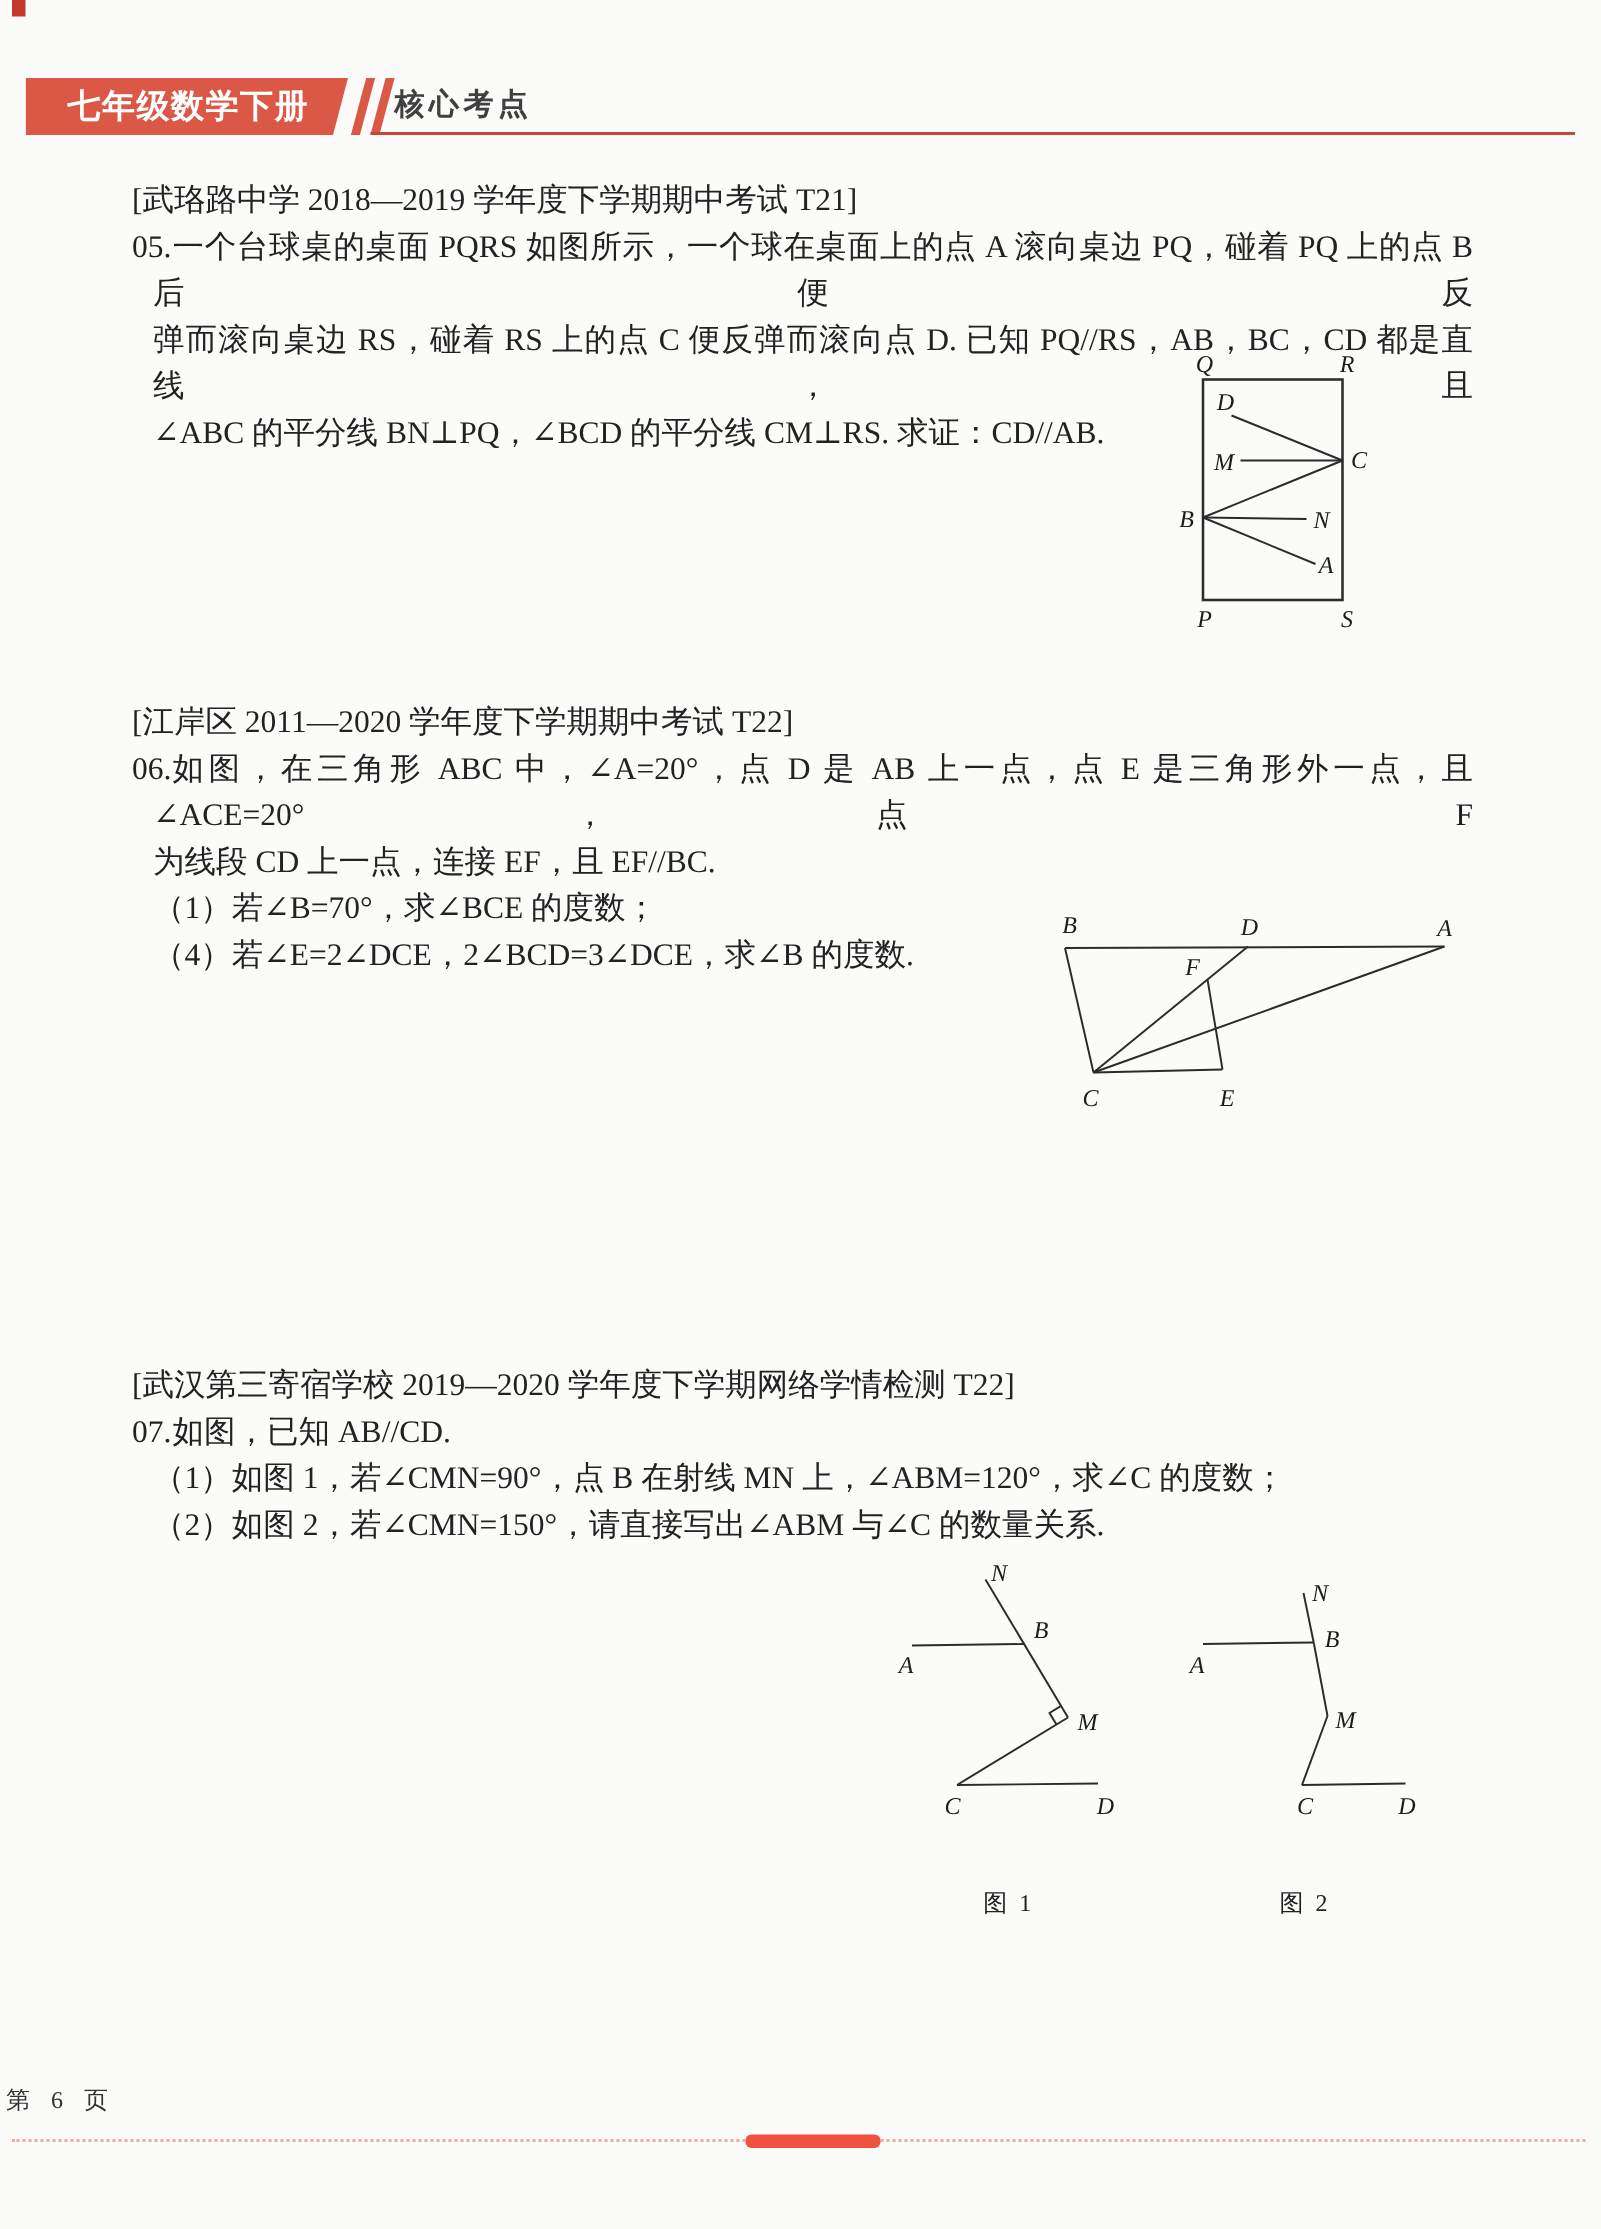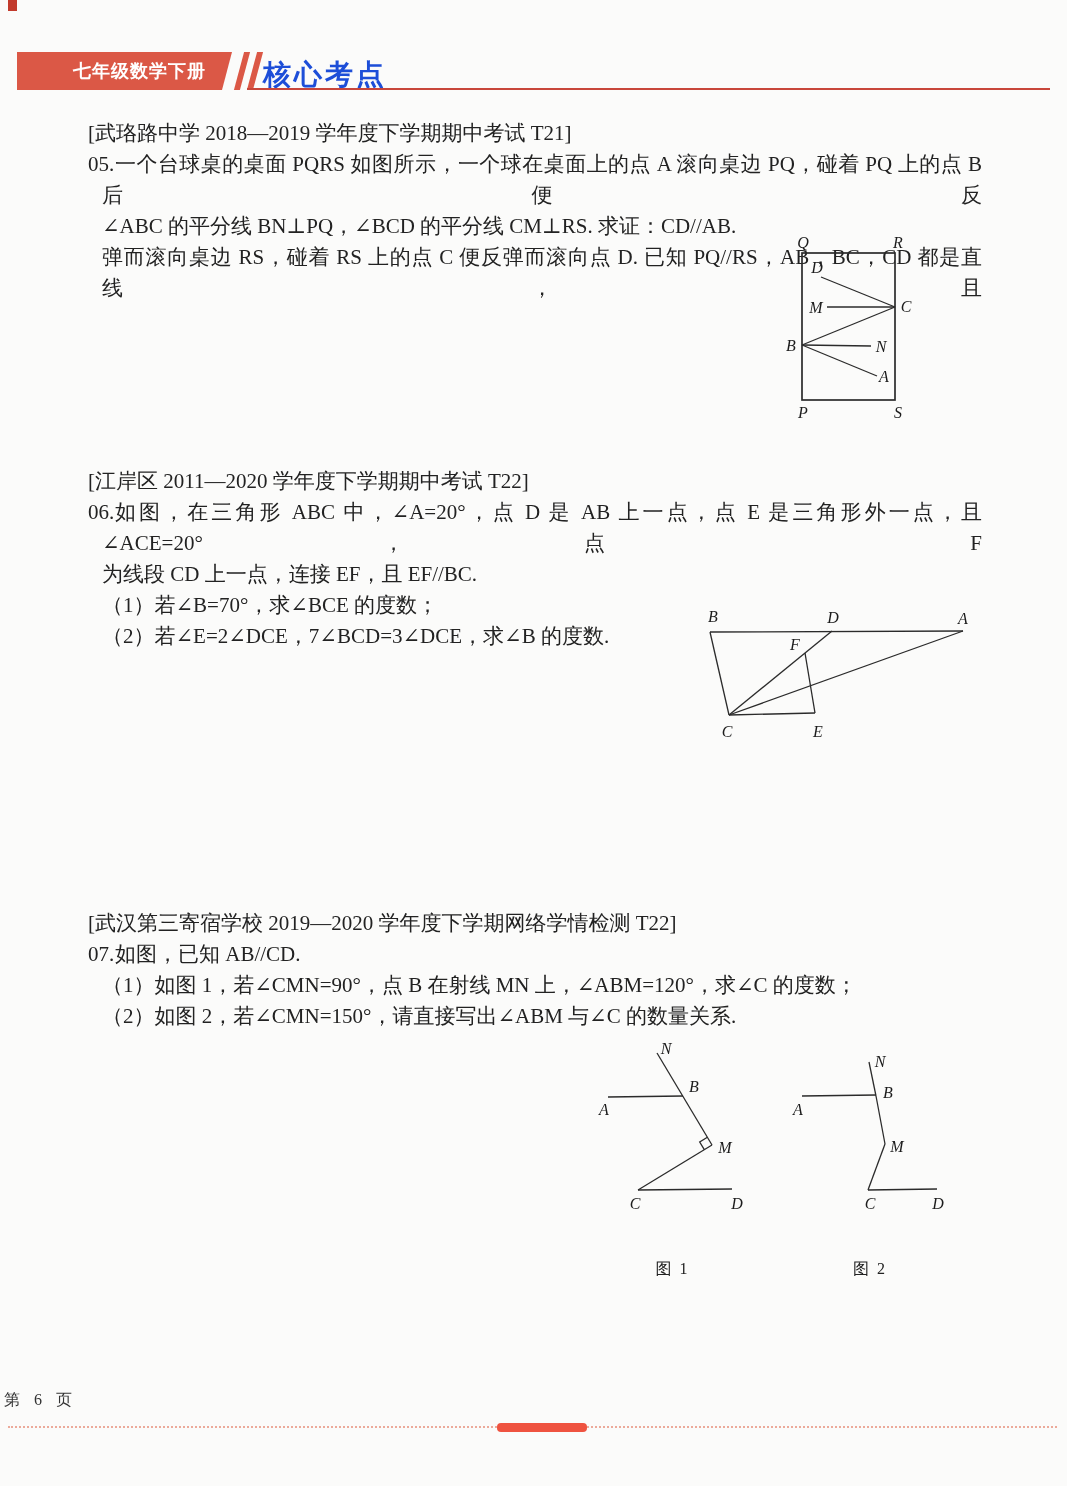--- a/index.html
+++ b/index.html
@@ -14,31 +14,31 @@
   .corner-tick{position:absolute;left:8px;top:0;width:9px;height:11px;background:#c23a2c;}
   .band{
     position:absolute;left:17px;top:52px;width:215px;height:38px;
     background:#db5846;
     clip-path:polygon(0 0,100% 0,calc(100% - 10px) 100%,0 100%);
     display:flex;align-items:center;justify-content:flex-end;
     padding-right:26px;box-sizing:border-box;
   }
   .band span{
     color:#fff;font-family:"Liberation Sans","DejaVu Sans",sans-serif;
-    font-size:18px;font-weight:bold;letter-spacing:1px;
+    font-size:22px;font-weight:bold;letter-spacing:1px;
   }
   .stripe{
     position:absolute;top:52px;width:6px;height:38px;background:#db5846;
     transform:skewX(-15deg);
   }
   .stripe.s1{left:239px;}
   .stripe.s2{left:252px;}
   .section-title{
     position:absolute;left:263px;top:56px;
-    color:#1d4ed8;font-size:28px;font-weight:bold;letter-spacing:3px;
+    color:#404040;font-size:20px;font-weight:bold;letter-spacing:3px;
     font-family:"Liberation Serif","DejaVu Serif",serif;
   }
   .head-rule{position:absolute;left:247px;top:88px;width:803px;height:2px;background:#c8463a;}
   
   .prob{position:absolute;left:88px;width:905px;font-size:21px;line-height:31px;}
   .src{white-space:nowrap;}
   .pnum{position:absolute;left:0;top:31px;width:40px;}
   .plines{margin-left:14px;width:880px;}
   .pline{min-height:31px;}
   .pline.first{text-indent:13px;}
@@ -72,22 +72,22 @@
 <div class="stripe s1"></div>
 <div class="stripe s2"></div>
 <div class="section-title">核心考点</div>
 <div class="head-rule"></div>
 
 <section class="prob" style="top:118px;">
   <div class="src">[武珞路中学 2018—2019 学年度下学期期中考试 T21]</div>
   <div class="pnum">05.</div>
   <div class="plines">
     <div class="pline first fill">一个台球桌的桌面 PQRS 如图所示，一个球在桌面上的点 A 滚向桌边 PQ，碰着 PQ 上的点 B 后便反</div>
+    <div class="pline fill">弹而滚向桌边 RS，碰着 RS 上的点 C 便反弹而滚向点 D. 已知 PQ//RS，AB，BC，CD 都是直线，且</div>
     <div class="pline">∠ABC 的平分线 BN⊥PQ，∠BCD 的平分线 CM⊥RS. 求证：CD//AB.</div>
-    <div class="pline fill">弹而滚向桌边 RS，碰着 RS 上的点 C 便反弹而滚向点 D. 已知 PQ//RS，AB，BC，CD 都是直线，且</div>
   </div>
 </section>
 
 <svg style="left:770px;top:232px;" width="150" height="195" viewBox="0 0 150 195">
   <rect class="fig-rect" x="32" y="21" width="93" height="147"></rect>
   <line class="fig-line" x1="51" y1="45" x2="125" y2="75"></line>
   <line class="fig-line" x1="57" y1="75" x2="125" y2="75"></line>
   <line class="fig-line" x1="32" y1="113" x2="125" y2="75"></line>
   <line class="fig-line" x1="32" y1="113" x2="101" y2="114"></line>
   <line class="fig-line" x1="32" y1="113" x2="107" y2="144"></line>
@@ -103,21 +103,21 @@
   <text class="fig-label" x="114" y="150" text-anchor="middle">A</text>
 </svg>
 
 <section class="prob" style="top:466px;">
   <div class="src">[江岸区 2011—2020 学年度下学期期中考试 T22]</div>
   <div class="pnum">06.</div>
   <div class="plines">
     <div class="pline first fill">如图，在三角形 ABC 中，∠A=20°，点 D 是 AB 上一点，点 E 是三角形外一点，且∠ACE=20°，点 F</div>
     <div class="pline">为线段 CD 上一点，连接 EF，且 EF//BC.</div>
     <div class="pline">（1）若∠B=70°，求∠BCE 的度数；</div>
-    <div class="pline">（2）若∠E=2∠DCE，7∠BCD=3∠DCE，求∠B 的度数.</div>
+    <div class="pline">（4）若∠E=2∠DCE，2∠BCD=3∠DCE，求∠B 的度数.</div>
   </div>
 </section>
 
 <svg style="left:695px;top:605px;" width="285" height="145" viewBox="0 0 285 145">
   <line class="fig-line" x1="15" y1="27" x2="268" y2="26"></line>
   <line class="fig-line" x1="15" y1="27" x2="34" y2="110"></line>
   <line class="fig-line" x1="34" y1="110" x2="268" y2="26"></line>
   <line class="fig-line" x1="34" y1="110" x2="137" y2="26"></line>
   <line class="fig-line" x1="34" y1="110" x2="120" y2="108"></line>
   <line class="fig-line" x1="120" y1="108" x2="110" y2="48"></line>

